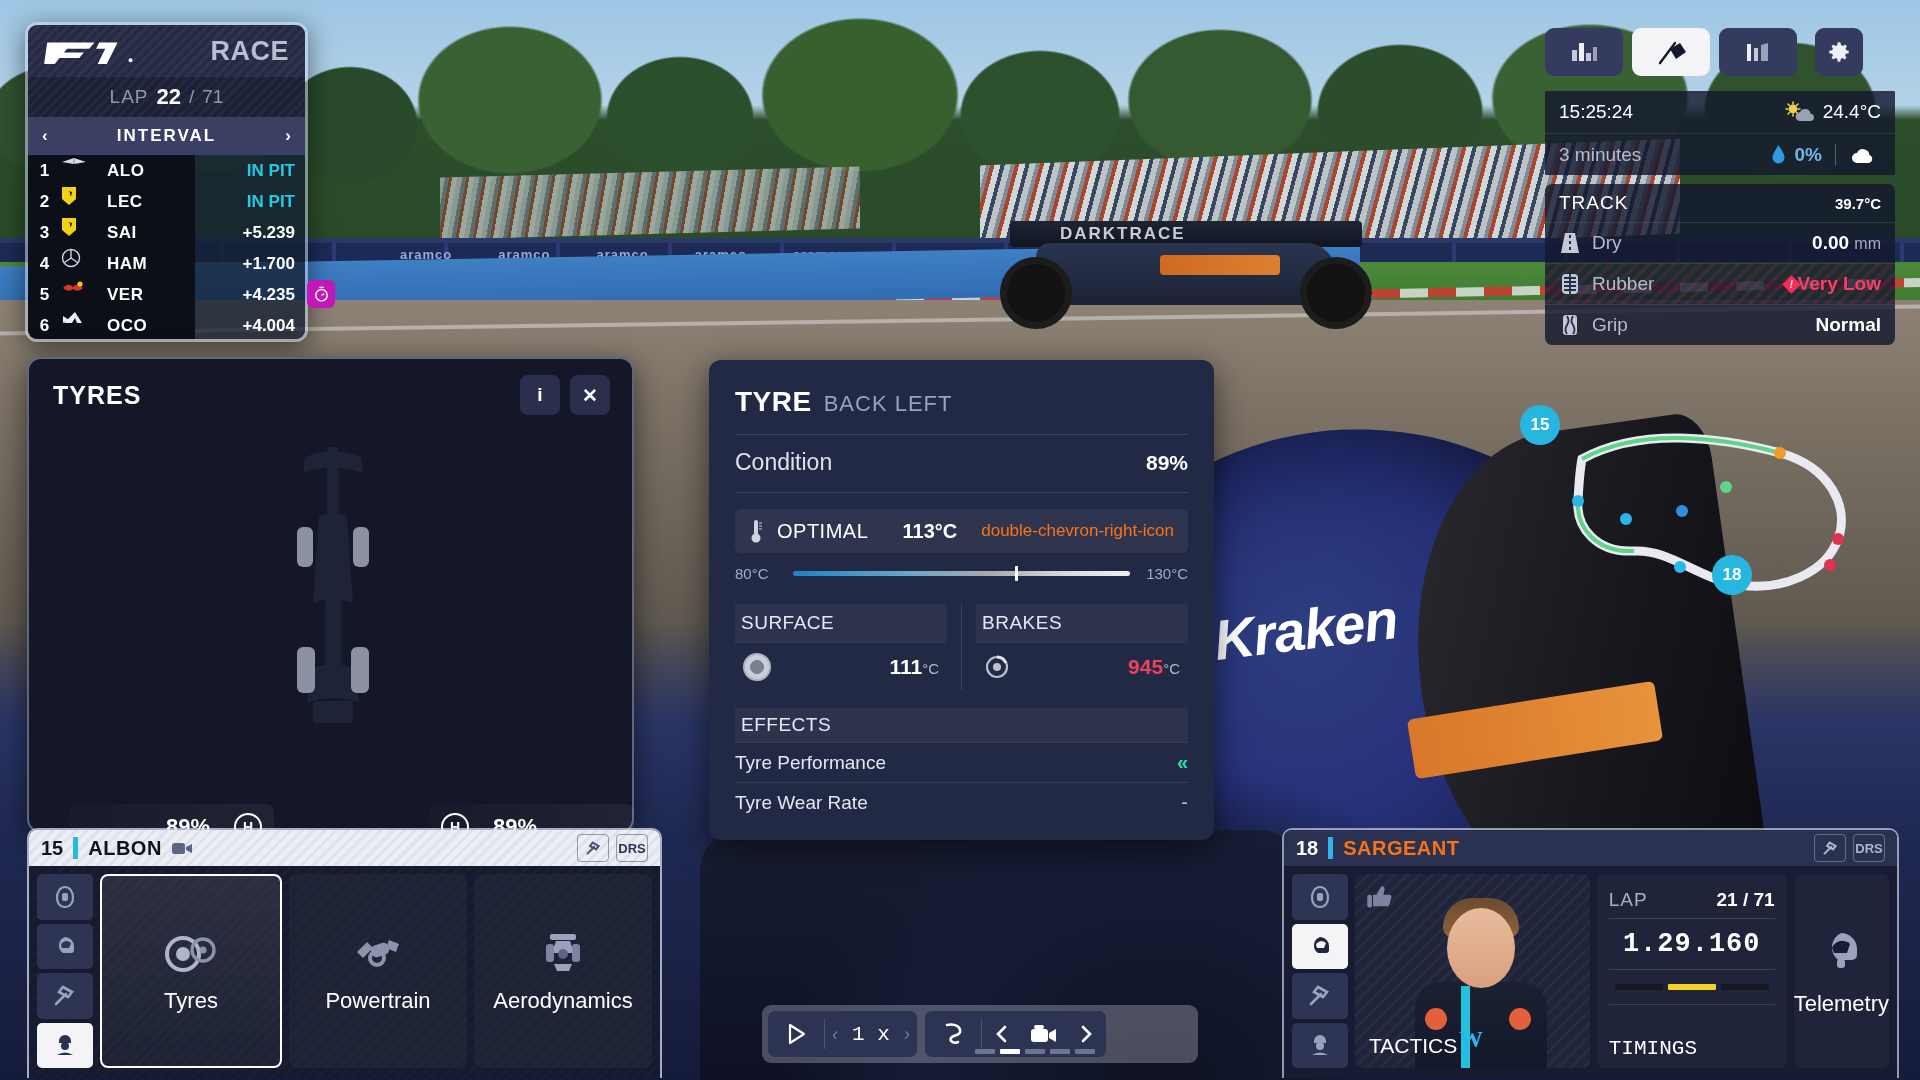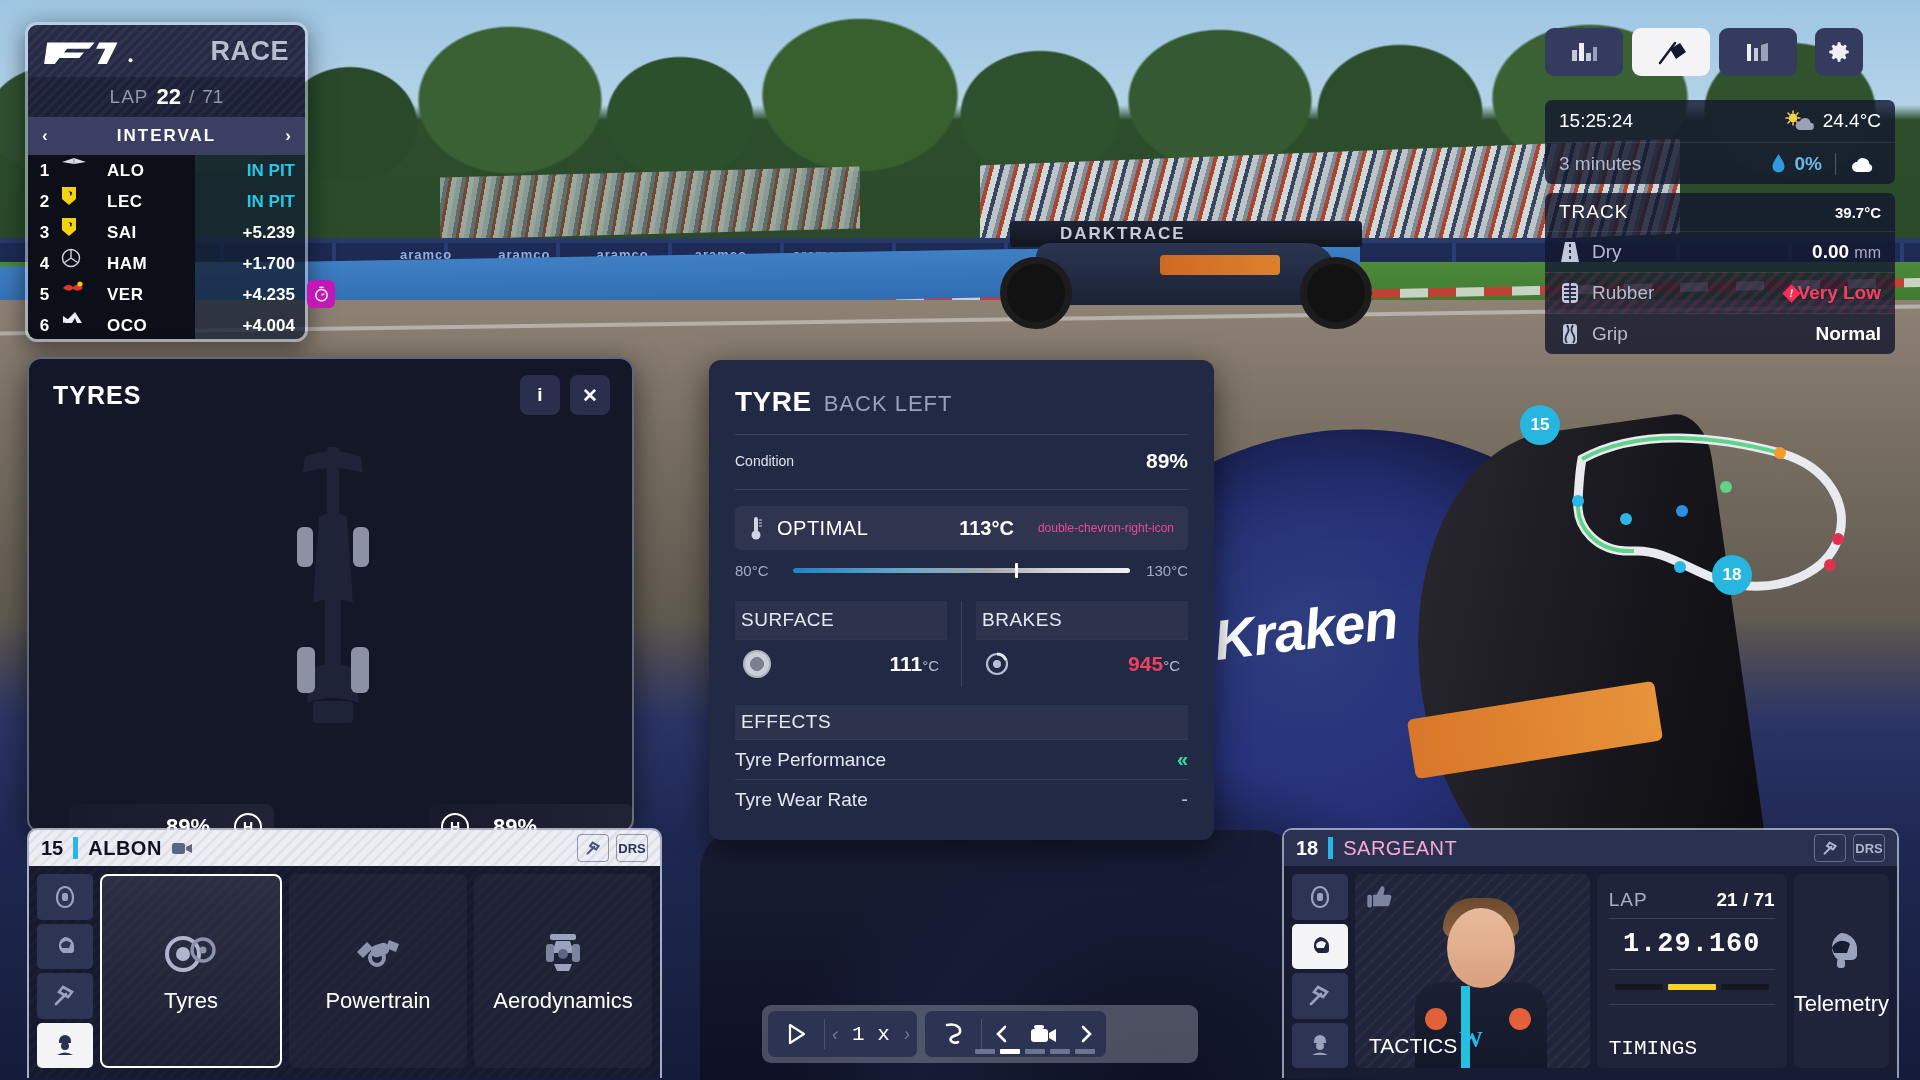--- a/index.html
+++ b/index.html
@@ -151,27 +151,27 @@
       background:repeating-linear-gradient(90deg,#555b70 0 4px,transparent 4px 8px); }
 
   
   #tyredet { left:709px; top:360px; width:505px; height:480px;
       background:#222944; border-radius:12px; box-shadow:0 8px 32px rgba(0,0,0,.55); }
   #td-head { padding:26px 26px 0 26px; display:flex; align-items:baseline; gap:12px; }
   #td-head .t1 { font-size:28px; font-weight:bold; color:#fff; letter-spacing:.5px; }
   #td-head .t2 { font-size:22px; color:#9aa1bb; letter-spacing:1px; }
   .td-line { margin:16px 26px 0 26px; height:1px; background:rgba(255,255,255,.12); }
   #td-cond { margin:14px 26px 0 26px; display:flex; align-items:center; justify-content:space-between; }
-  #td-cond .l { font-size:14px; color:#dfe2ee; }
+  #td-cond .l { font-size:23px; color:#dfe2ee; }
   #td-cond .r { font-size:21px; color:#fff; font-weight:bold; }
   #td-opt { margin:16px 26px 0 26px; height:44px; border-radius:6px;
       background:rgba(255,255,255,.06); display:flex; align-items:center; padding:0 14px; gap:14px; }
   #td-opt .nm { flex:1; font-size:20px; color:#fff; letter-spacing:.5px; }
   #td-opt .tv { font-size:20px; color:#fff; font-weight:bold; }
-  #td-opt .arr { color:#ec4899; font-size:12px; padding-left:10px; cursor:pointer; }
+  #td-opt .arr { color:#f97316; font-size:17px; padding-left:10px; cursor:pointer; }
   #td-scale { margin:12px 26px 0 26px; display:flex; align-items:center; gap:12px; }
   #td-scale .tick { font-size:15px; color:#a5abc2; min-width:46px; }
   .bar { flex:1; height:5px; border-radius:3px; position:relative;
       background:linear-gradient(90deg,#1f83c4 0%,#6aa7c8 34%,#a8a9ad 58%,#d8d8d8 80%,#efefef 100%); }
   .barmark { position:absolute; top:-5px; width:3px; height:15px; background:#fff; border-radius:1px; }
   #td-sb { margin:22px 26px 0 26px; display:flex; gap:0; }
   .sbcol { flex:1; }
   .sbcol .hd { height:38px; background:rgba(255,255,255,.05); display:flex; align-items:center;
       padding-left:6px; font-size:19px; color:#e6e9f3; letter-spacing:.5px; }
   .sbcol .bd { height:48px; display:flex; align-items:center; gap:8px; padding:0 8px;
@@ -192,21 +192,21 @@
   #rv { left:1545px; top:28px; width:350px; height:390px; }
   #rv-tabs { display:flex; gap:9px; align-items:center; }
   .rvtab { width:78px; height:48px; border-radius:9px; background:#353b5e;
       display:flex; align-items:center; justify-content:center; cursor:pointer; }
   .rvtab.active { background:#f4f4f6; }
   #rv-gear { width:48px; height:48px; border-radius:9px; background:#353b5e;
       display:flex; align-items:center; justify-content:center; cursor:pointer; margin-left:9px;}
   #rv-title { margin-top:8px; height:36px; background:rgba(30,36,62,.55); border-radius:5px;
       display:flex; align-items:center; justify-content:center; font-size:19px;
       color:#fff; letter-spacing:1.5px; font-weight:bold; }
-  #rv-weather { margin-top:24px; background:rgba(20,25,46,.82); border-radius:7px; }
+  #rv-weather { margin-top:15px; background:rgba(20,25,46,.82); border-radius:1px; }
   .wrow { height:42px; display:flex; align-items:center; padding:0 14px; }
   .wrow + .wrow { border-top:1px solid rgba(255,255,255,.09); }
   .wrow .l { flex:1; font-size:19px; color:#fff; }
   .wrow .l.dim { color:#b6bbcc; }
   .wrow .r { font-size:19px; color:#fff; display:flex; align-items:center; gap:9px;}
   .wrow .r .pct { color:#6fb7e8; font-weight:bold; }
   #rv-track { margin-top:9px; background:rgba(20,25,46,.82); border-radius:7px; }
   #rv-track .thd { height:38px; display:flex; align-items:center; padding:0 14px;
       justify-content:space-between; }
   #rv-track .thd .l { font-size:19px; color:#fff; letter-spacing:1px; }
@@ -253,21 +253,21 @@
   .bigtab.active { border:2px solid #fff; background:linear-gradient(180deg,rgba(255,255,255,.09),rgba(255,255,255,.03)); }
   .bigtab .lbl { font-size:22px; color:#fff; }
 
   
   #brPanel { left:1282px; top:828px; width:617px; height:250px;
       border-radius:10px 10px 0 0; overflow:hidden;
       border:2px solid rgba(215,222,240,.65); border-bottom:none; }
   #br-head { height:36px; background:#2b3150; display:flex; align-items:center; padding:0 12px; }
   #br-head .num { font-size:20px; font-weight:bold; color:#fff; }
   #br-head .sep { width:5px; height:22px; background:#2bb6e8; margin:0 10px; }
-  #br-head .nm { font-size:20px; font-weight:normal; color:#f9a8d4; letter-spacing:.5px; }
+  #br-head .nm { font-size:20px; font-weight:bold; color:#f97316; letter-spacing:.5px; }
   #br-head .spacer { flex:1; }
   .miniBtnD { width:32px; height:28px; border-radius:4px; border:1.6px solid rgba(190,200,228,.4);
       display:flex; align-items:center; justify-content:center; margin-left:7px;
       font-size:13px; color:#aeb5cf; font-weight:bold; }
   #br-body { height:212px; background:#171c33; display:flex; padding:8px 8px 10px 8px; gap:7px; }
   #br-tactics { width:235px; border-radius:7px; background:rgba(255,255,255,.04);
       position:relative; overflow:hidden;
       background-image:repeating-linear-gradient(135deg,rgba(255,255,255,.03) 0 3px,transparent 3px 9px); }
   #br-tactics .lbl { position:absolute; left:14px; bottom:10px; font-size:21px; color:#fff; z-index:3;}
   .portrait { position:absolute; left:48px; bottom:0; width:155px; height:178px; }

